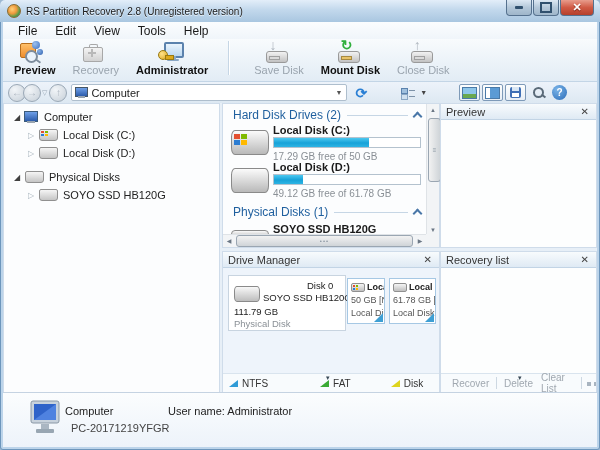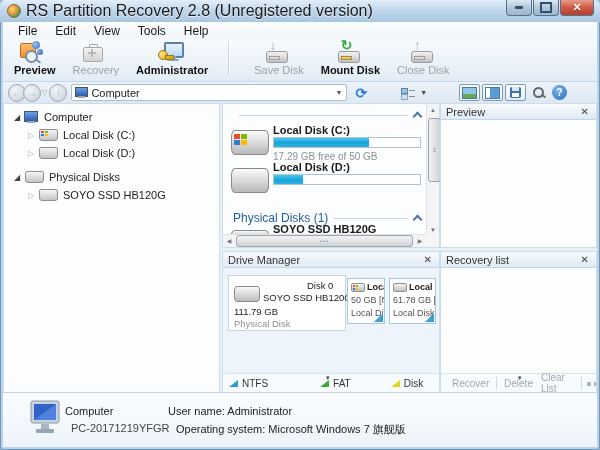--- a/index.html
+++ b/index.html
@@ -5,21 +5,21 @@
   html,body{margin:0;padding:0;background:#9db8d2;}
   #app{position:relative;width:600px;height:450px;font-family:"Liberation Sans",sans-serif;
        font-size:11px;color:#222;background:#bcd4ea;border-radius:5px 5px 3px 3px;overflow:hidden;
        box-shadow:inset 0 0 0 1px #6d96bc;}
   
   .titlebar{position:absolute;left:0;top:0;right:0;height:22px;
     background:linear-gradient(180deg,#e3eef9 0%,#c2d8ec 45%,#a9c6e0 100%);display:flex;align-items:center;}
   .app-icon{width:14px;height:14px;border-radius:50%;margin:0 5px 0 7px;
     background:radial-gradient(circle at 35% 35%,#ffd27a 0%,#f09a3e 40%,#4f9e4a 70%,#2d6fc0 100%);
     border:1px solid #8a6a30;box-sizing:border-box;}
-  .title-text{font-size:16px;color:#1b1b1b;text-shadow:0 1px 0 rgba(255,255,255,.7);}
+  .title-text{font-size:10px;color:#1b1b1b;text-shadow:0 1px 0 rgba(255,255,255,.7);}
   .win-btns{position:absolute;right:6px;top:0;display:flex;gap:1px;}
   .wbtn{height:15px;border:1px solid #55718e;border-top:none;border-radius:0 0 4px 4px;
     background:linear-gradient(#dce8f3,#b3c7d9 50%,#9fb6ca);display:flex;align-items:center;justify-content:center;}
   .wbtn.min{width:24px;} .wbtn.max{width:24px;} 
   .wbtn.close{width:32px;background:linear-gradient(#e89c8c,#d05a45 50%,#b5402c);color:#fff;}
   .glyph-min{width:8px;height:3px;background:#30506e;border-radius:1px;}
   .glyph-max{width:8px;height:7px;border:2px solid #30506e;}
   .glyph-close{color:#fff;font-size:11px;font-weight:bold;line-height:1;text-shadow:0 1px 1px #7a2416;}
   
   .menubar{position:absolute;left:3px;right:3px;top:22px;height:17px;background:linear-gradient(#fbfdfe,#f0f5fa);
@@ -351,20 +351,21 @@
       </div>
       <div class="trow ind2" style="top:82px">
         <span class="exp collapsed">▷</span>
         <span class="sdrive"></span>
         <span class="tlabel">SOYO SSD HB120G</span>
       </div>
     </div>
 
     <div class="browser panel-white">
       <div class="section-header" style="top:4px">
+        <span class="sh-title">Hard Disk Drives (2)</span>
         <span class="sh-line"></span>
         <span class="chev-up"></span>
       </div>
       <div class="bdrive" style="left:8px;top:26px">
         <span class="flag">
             <i class="f1"></i>
             <i class="f2"></i>
             <i class="f3"></i>
             <i class="f4"></i>
           </span>
@@ -372,21 +373,22 @@
       <span class="drive-name" style="left:50px;top:20px">Local Disk (C:)</span>
       <div class="pbar" style="left:50px;top:33px">
         <div class="pfill" style="width: 65%;"></div>
       </div>
       <span class="drive-cap" style="left:50px;top:47px">17.29 GB free of 50 GB</span>
       <div class="bdrive" style="left:8px;top:64px"></div>
       <span class="drive-name" style="left:50px;top:57px">Local Disk (D:)</span>
       <div class="pbar" style="left:50px;top:70px">
         <div class="pfill" style="width: 20%;"></div>
       </div>
-      <div class="section-header" style="top:107px">
+      <span class="drive-cap" style="left:50px;top:84px">49.12 GB free of 61.78 GB</span>
+      <div class="section-header" style="top:101px">
         <span class="sh-title">Physical Disks (1)</span>
         <span class="sh-line"></span>
         <span class="chev-up"></span>
       </div>
       <span class="drive-name" style="left:50px;top:119px">SOYO SSD HB120G</span>
       <div class="bdrive" style="left:8px;top:126px;height:6px;border-radius:4px 4px 0 0"></div>
 
       <div class="vscroll">
         <div class="sarrow" style="position:absolute;top:0;left:0">▲</div>
         <div class="vthumb">
@@ -490,15 +492,14 @@
     <svg class="st-icon" viewBox="0 0 34 38">
       <rect x="2" y="1" width="28" height="22" rx="2" fill="#c8d2dc" stroke="#8a98a6"></rect>
       <rect x="5" y="4" width="22" height="16" fill="#2f63c9"></rect>
       <polygon points="5,20 27,4 27,20" fill="#4f82e0"></polygon>
       <rect x="12" y="24" width="8" height="5" fill="#aab6c2"></rect>
       <rect x="7" y="29" width="18" height="4" rx="1" fill="#98a6b2"></rect>
     </svg>
     <span class="st-l1">Computer</span>
     <span class="st-l2">PC-20171219YFGR</span>
     <span class="st-l3">User name: Administrator</span>
-    <span class="st-l4">Operating system: Microsoft Windows 7 旗舰版</span>
   </div>
 </div>
 
 </body></html>

